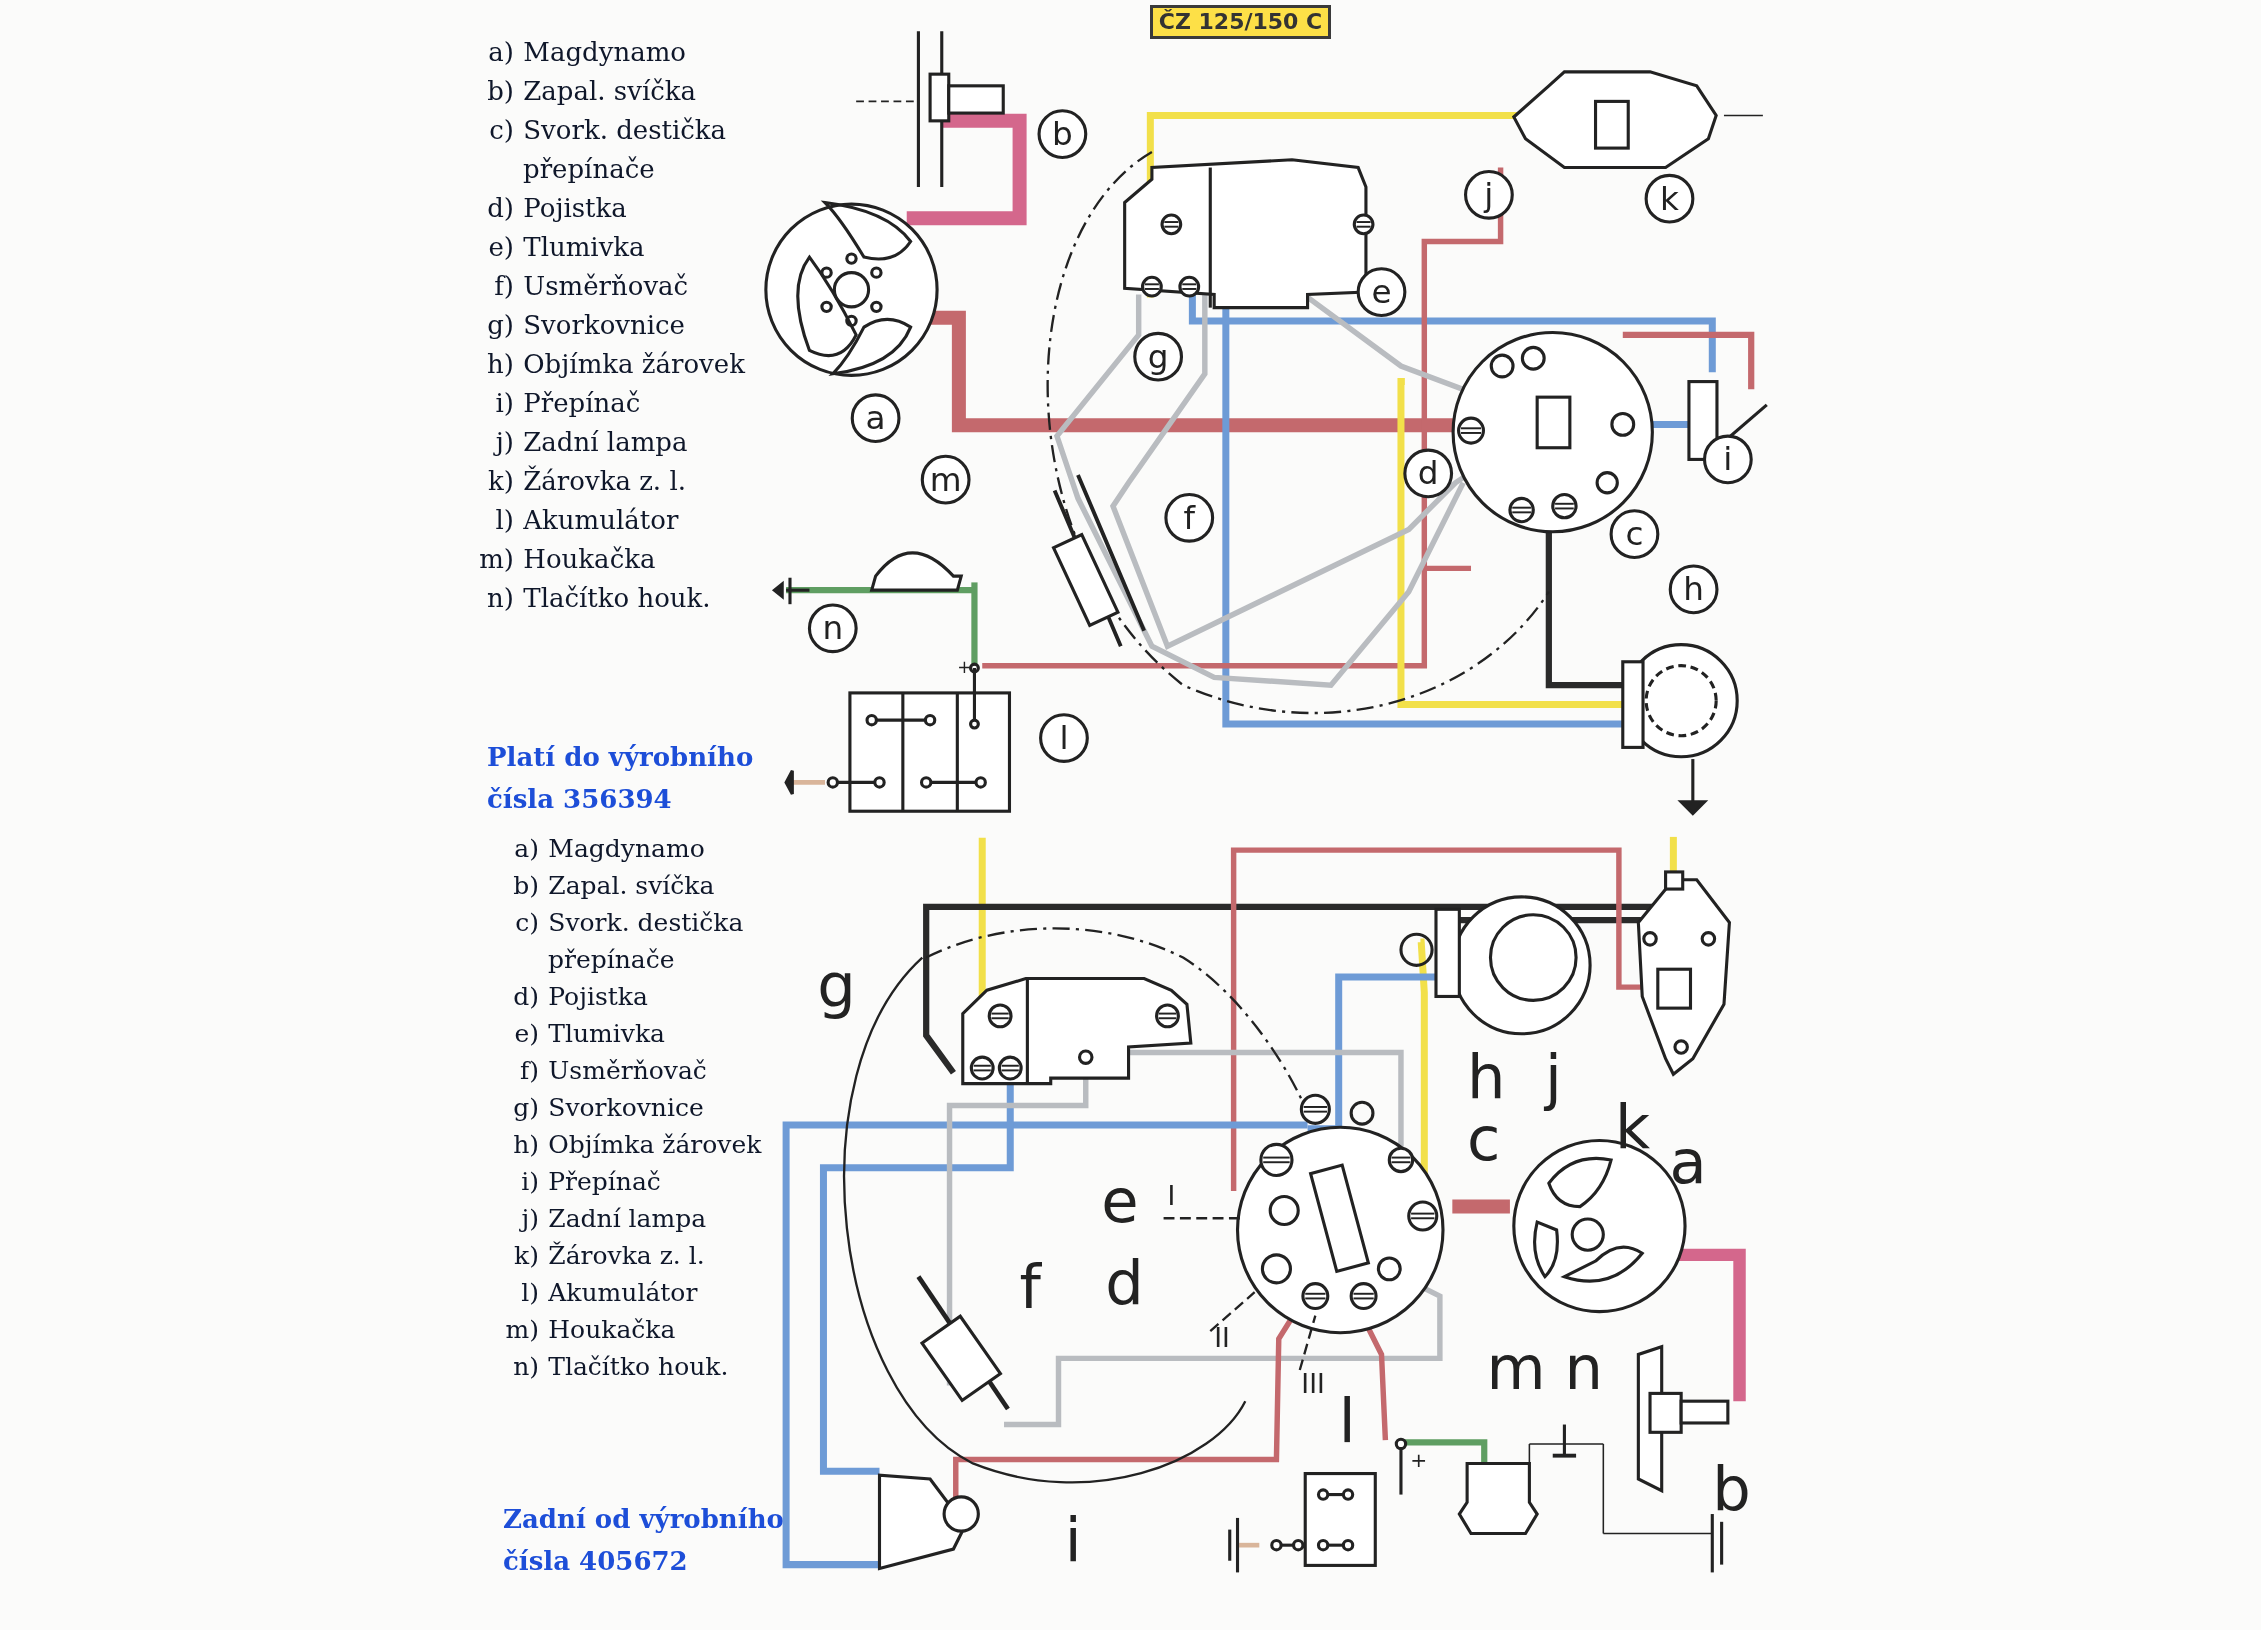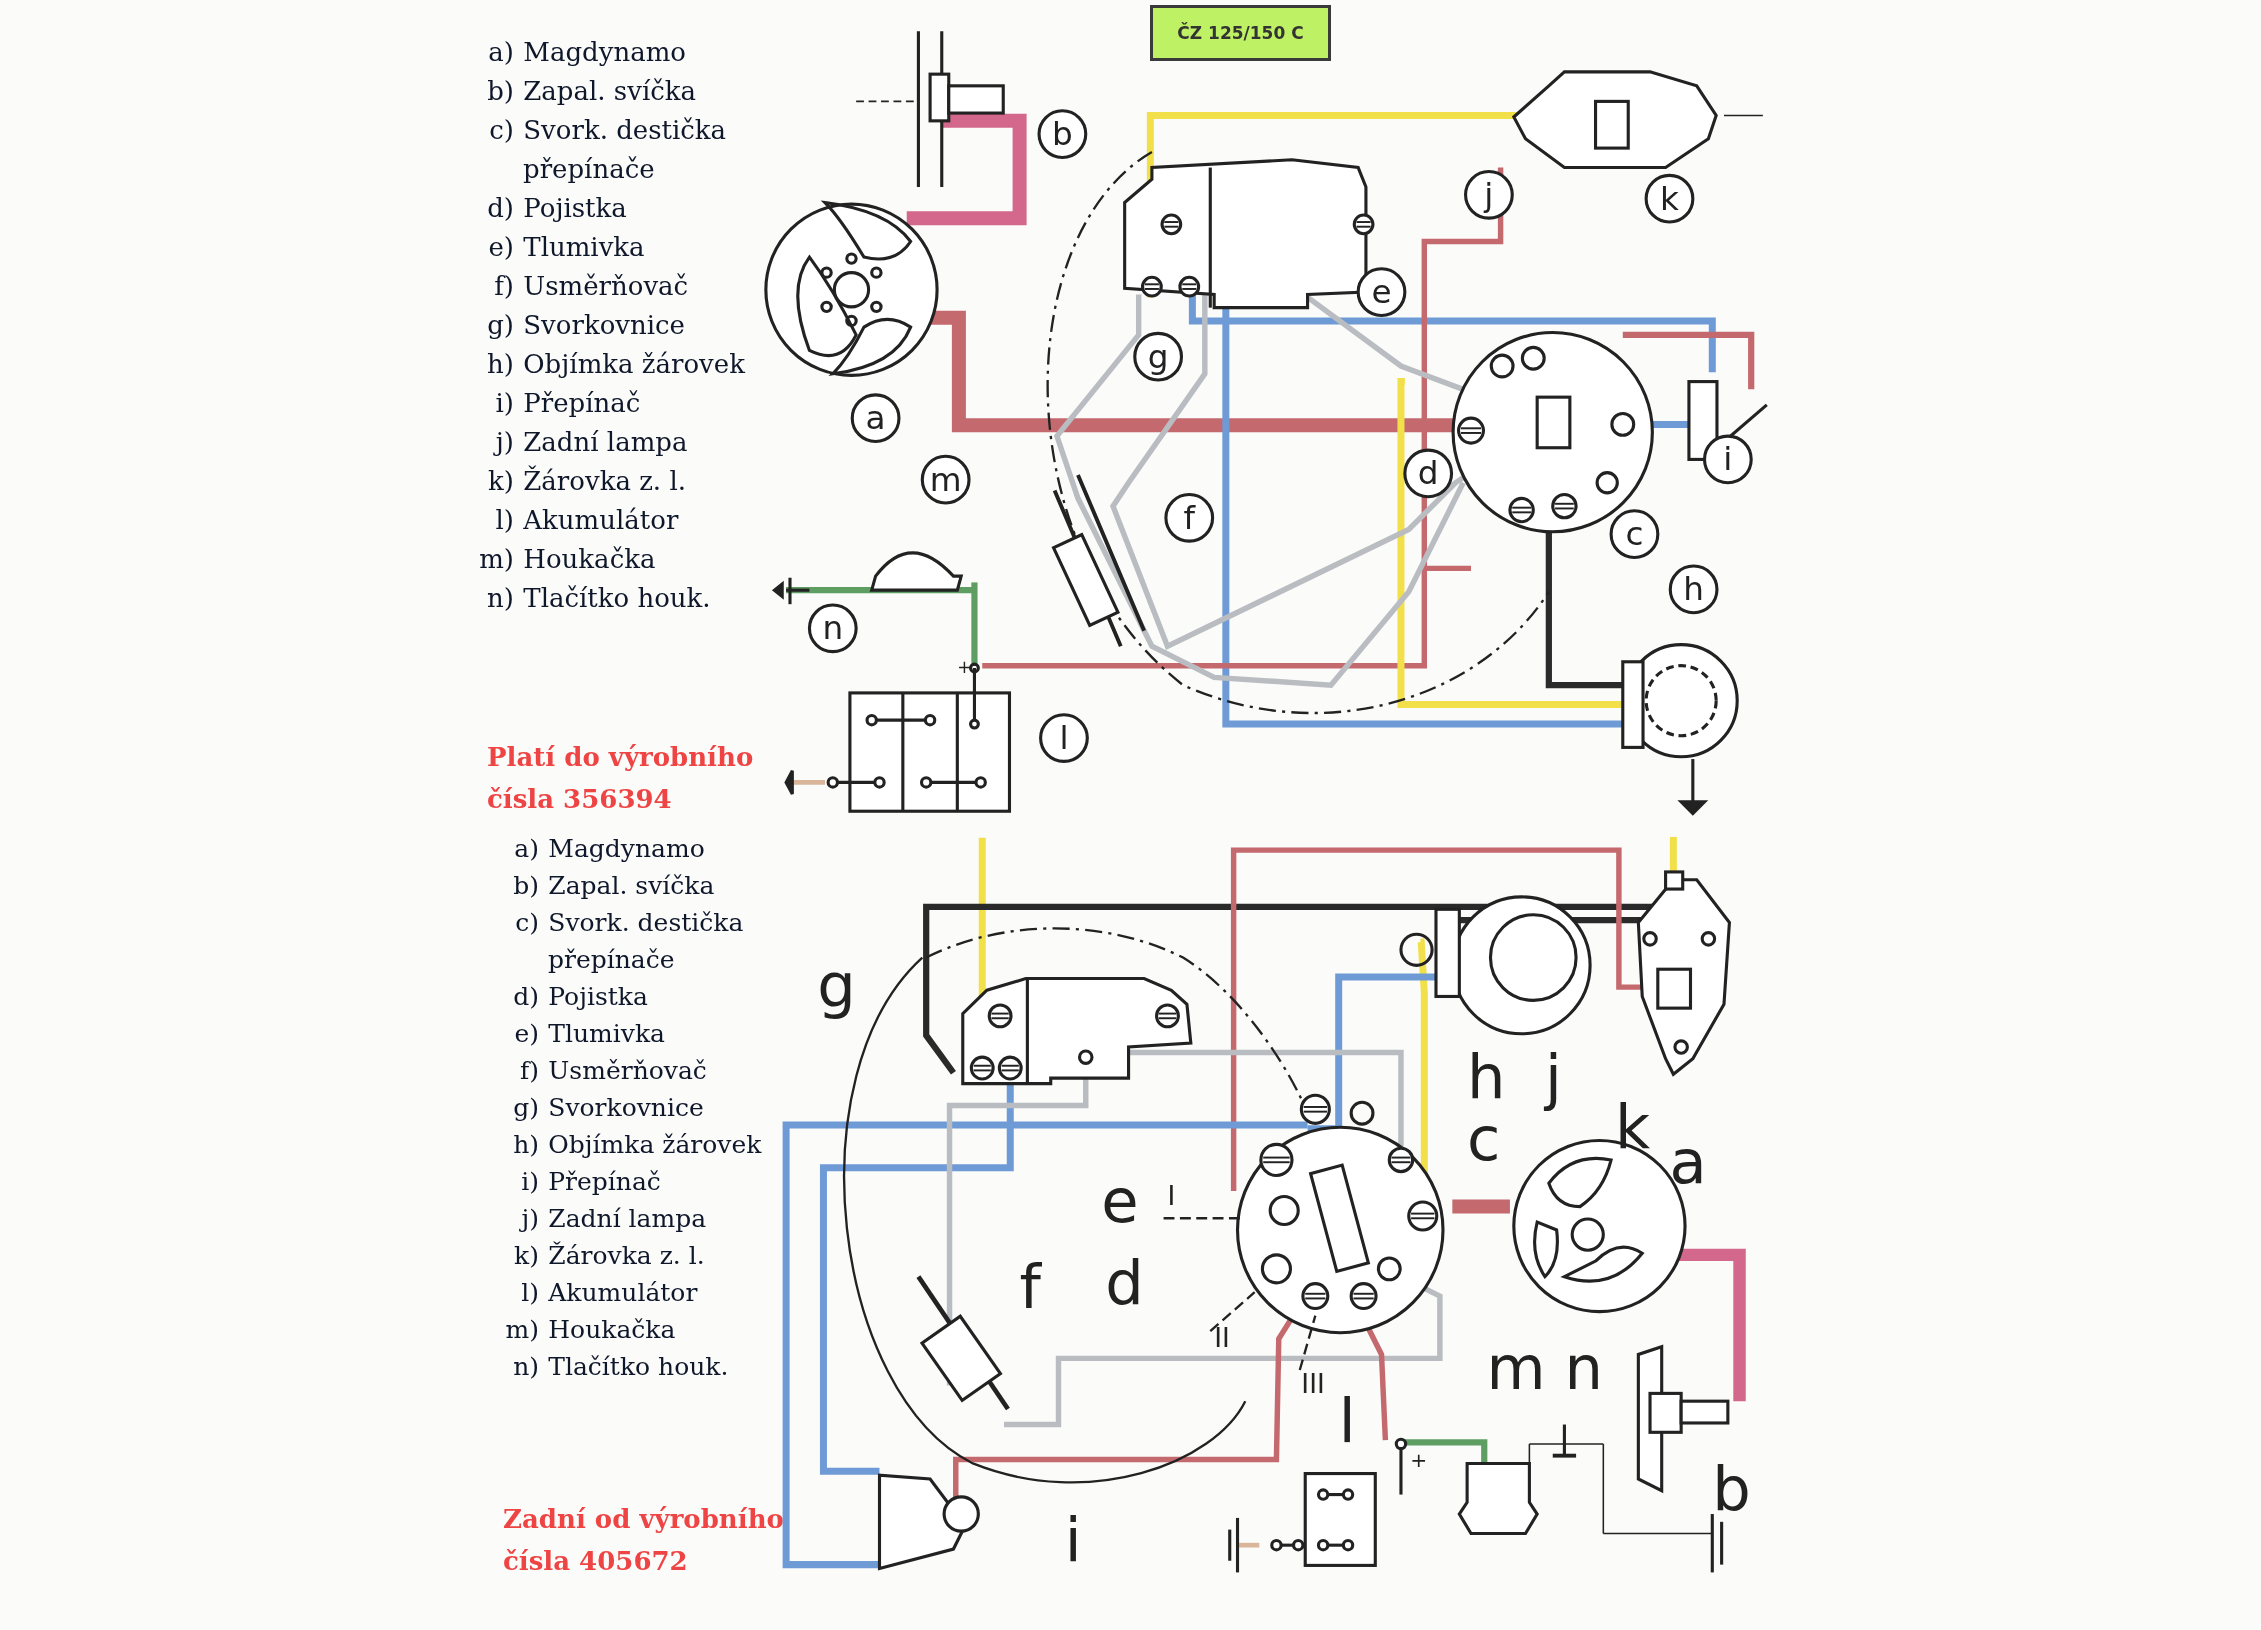--- a/index.html
+++ b/index.html
@@ -1,25 +1,25 @@
 <!DOCTYPE html>
 <html style="font-size:12.5px"><head>
 <meta charset="utf-8">
 <style>
   html,body{margin:0;padding:0;background:#fbfbfa;}
   body{width:2261px;height:1631px;position:relative;overflow:hidden;font-family:"DejaVu Serif","Liberation Serif",serif;color:#1e1e1e;}
   #sheet{position:absolute;left:0;top:0;width:2261px;height:1631px;}
-  .title-box{position:absolute;left:1150px;top:4.7px;width:181px;height:56px;border:3.9px solid #3a3a3a;box-sizing:border-box;display:flex;align-items:center;justify-content:center;font-family:"DejaVu Sans","Liberation Sans",sans-serif;font-size:17px;font-weight:bold;color:#333;background:#bef264;}
+  .title-box{position:absolute;left:1150px;top:4.7px;width:181px;height:34px;border:3.9px solid #3a3a3a;box-sizing:border-box;display:flex;align-items:center;justify-content:center;font-family:"DejaVu Sans","Liberation Sans",sans-serif;font-size:22px;font-weight:bold;color:#333;background:#fde047;}
   .legend{position:absolute;font-size:26px;line-height:39px;color:#0f172a;}
   .legend .item{white-space:nowrap;}
   .legend .key{display:inline-block;width:50px;text-align:right;padding-right:9.3px;}
   .legend .cont{padding-left:59px;}
   .legend.top{left:464px;top:33px;}
   .legend.bottom{left:489px;top:830px;font-size:25px;line-height:37px;}
-  .validity{position:absolute;font-weight:bold;font-size:26px;line-height:42px;color:#ef4444;}
+  .validity{position:absolute;font-weight:bold;font-size:26px;line-height:42px;color:#1d4ed8;}
   .validity.v1{left:487px;top:736px;}
   .validity.v2{left:503px;top:1498px;}
   svg text{font-family:"DejaVu Sans","Liberation Sans",sans-serif;}
 </style>
 </head>
 <body>
 
 <div id="sheet">
 
   <div class="title-box">ČZ 125/150 C</div>

